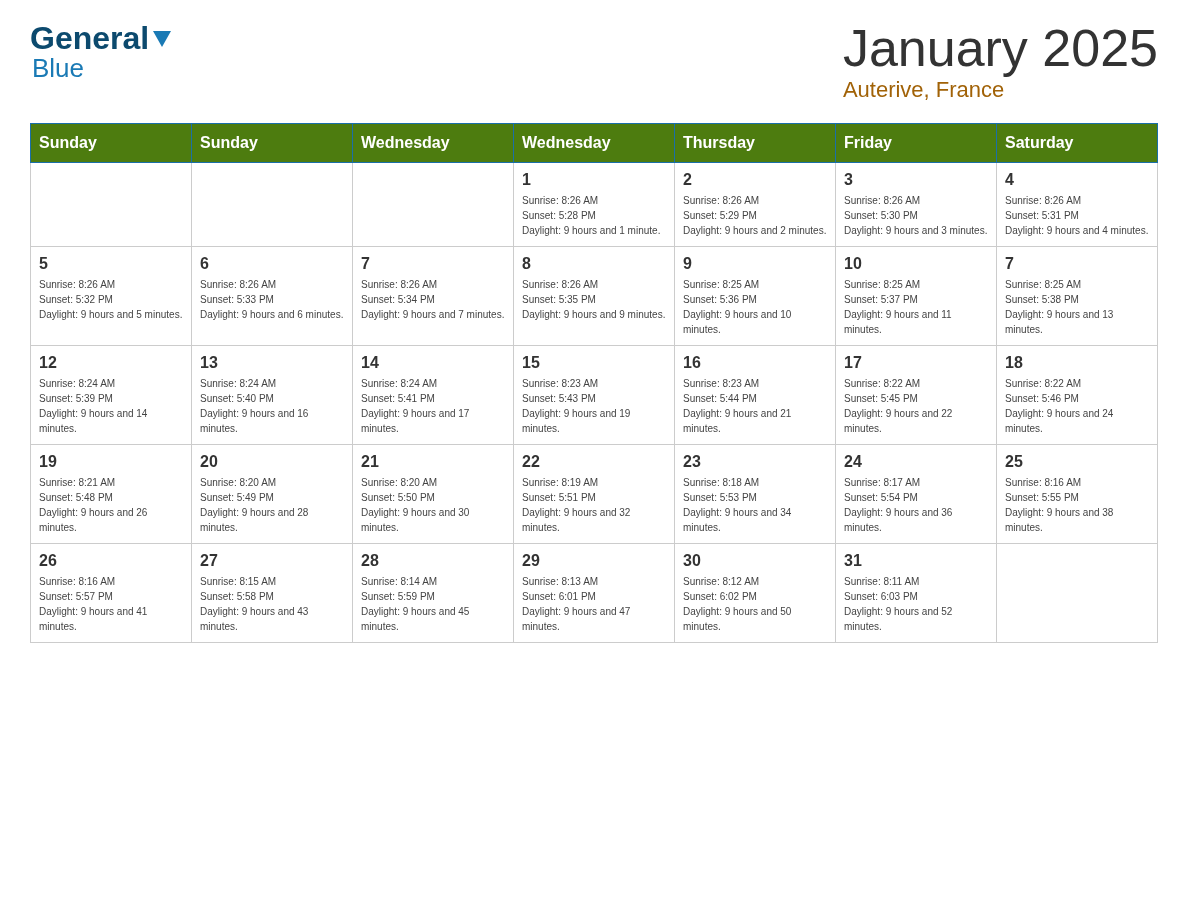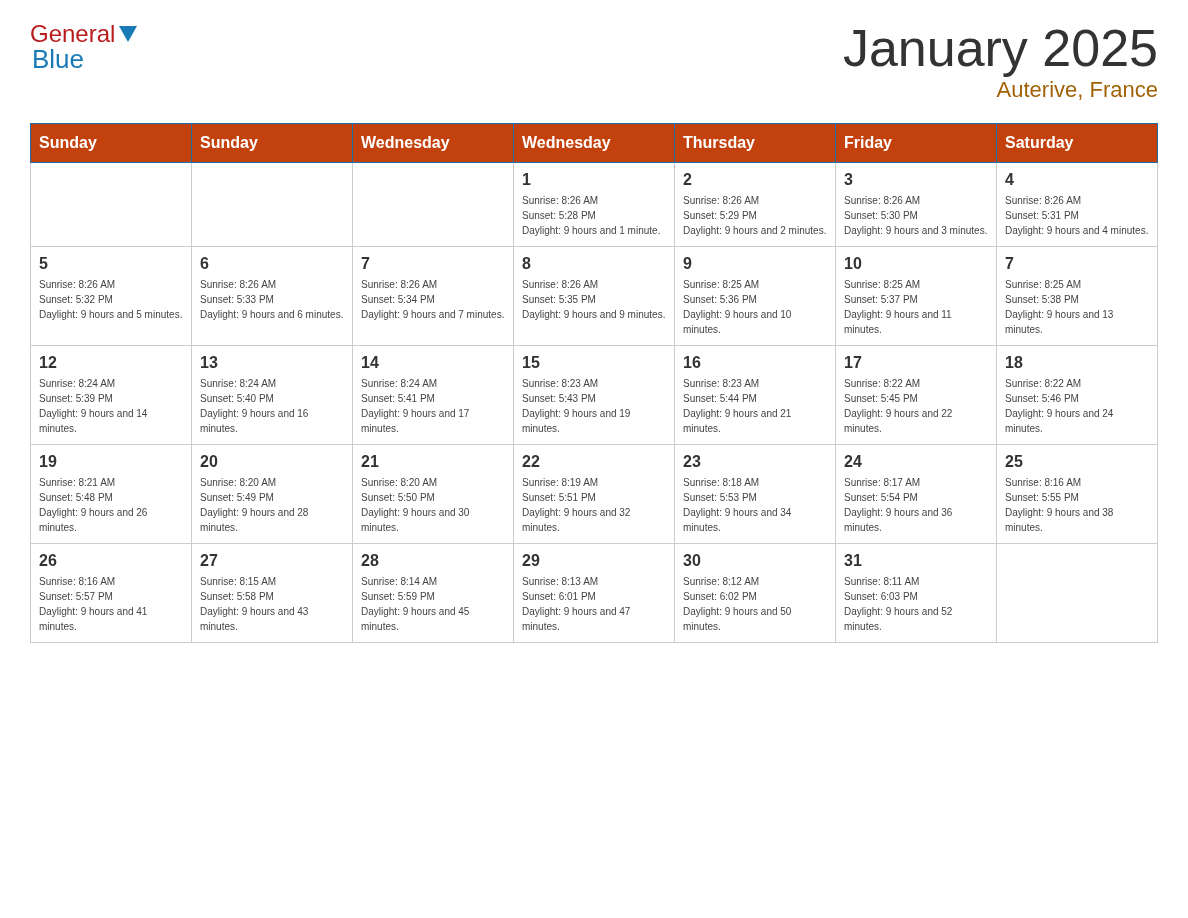--- a/index.html
+++ b/index.html
@@ -16,40 +16,40 @@
       justify-content: space-between;
       align-items: flex-start;
       margin-bottom: 20px;
     }
     .logo {
       display: flex;
       flex-direction: column;
       align-items: flex-start;
     }
     .title-block {
-      text-align: right;
+      text-align: left;
     }
     .title-block h1 {
       font-size: 52px;
       font-weight: normal;
       color: #333;
       line-height: 1.1;
     }
     .title-block h2 {
       font-size: 22px;
       font-weight: normal;
       color: #a16207;
     }
     .calendar {
       width: 100%;
       border-collapse: collapse;
       border: 1px solid #aaa;
     }
     .calendar thead tr th {
-      background-color: #c2410c;
+      background-color: #4d7c0f;
       color: #fff;
       font-size: 16px;
       font-weight: bold;
       padding: 10px 8px;
       text-align: left;
       border: 1px solid #1a6fa8;
     }
     .calendar tbody tr td {
       vertical-align: top;
       padding: 8px;
@@ -74,21 +74,21 @@
       color: #444;
       line-height: 1.5;
     }
   </style>
 </head>
 <body>
 
 <div class="header">
   <div class="logo">
     <div style="display:flex; align-items:center;">
-      <span style="font-size:24px; font-weight:normal; color:#b91c1c;">General</span>
+      <span style="font-size:32px; font-weight:bold; color:#0c4a6e;">General</span>
       <svg width="22" height="22" viewBox="0 0 22 22" style="margin-left:2px; margin-bottom:2px;">
         <polygon points="2,4 20,4 11,20" fill="#1a7ab5"></polygon>
       </svg>
     </div>
     <div style="font-size:26px; font-weight:normal; color:#1a7ab5; margin-top:-4px; margin-left:2px;">Blue</div>
   </div>
   <div class="title-block">
     <h1>January 2025</h1>
     <h2>Auterive, France</h2>
   </div>

